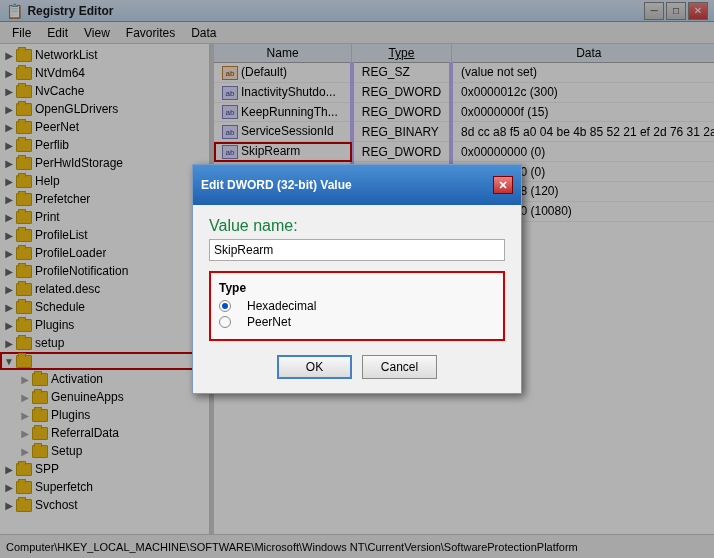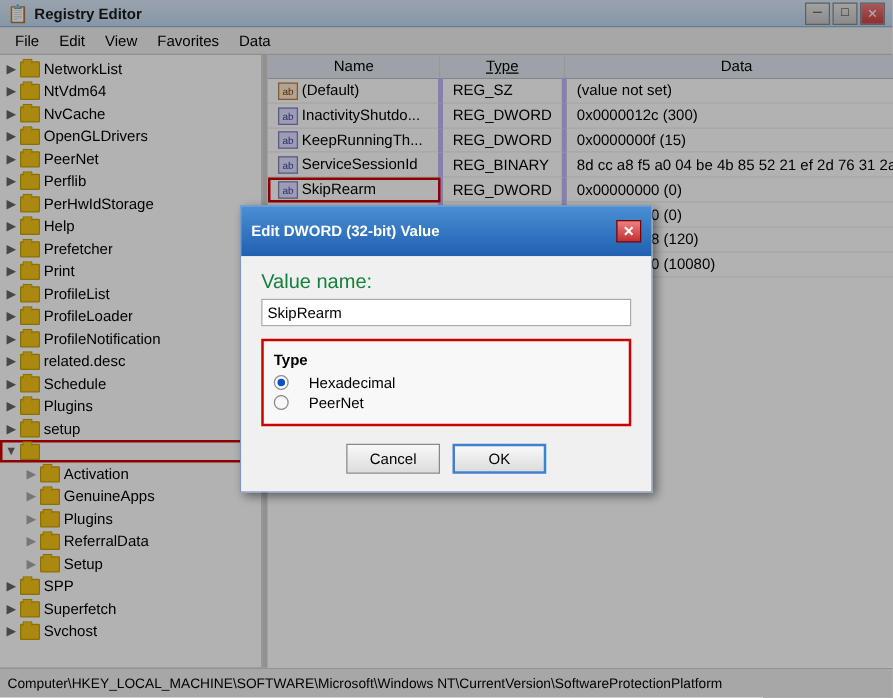--- a/index.html
+++ b/index.html
@@ -559,18 +559,18 @@
             <span>Hexadecimal</span>
           </div>
           <div class="radio-row">
             <div class="radio-btn"></div>
             <span>PeerNet</span>
           </div>
         </div>
       </div>
 
       <div class="dialog-buttons">
+        <button class="dialog-btn primary">OK</button>
         <button class="dialog-btn">Cancel</button>
-        <button class="dialog-btn primary">OK</button>
       </div>
     </div>
   </div>
 </div>
 
 </body></html>

